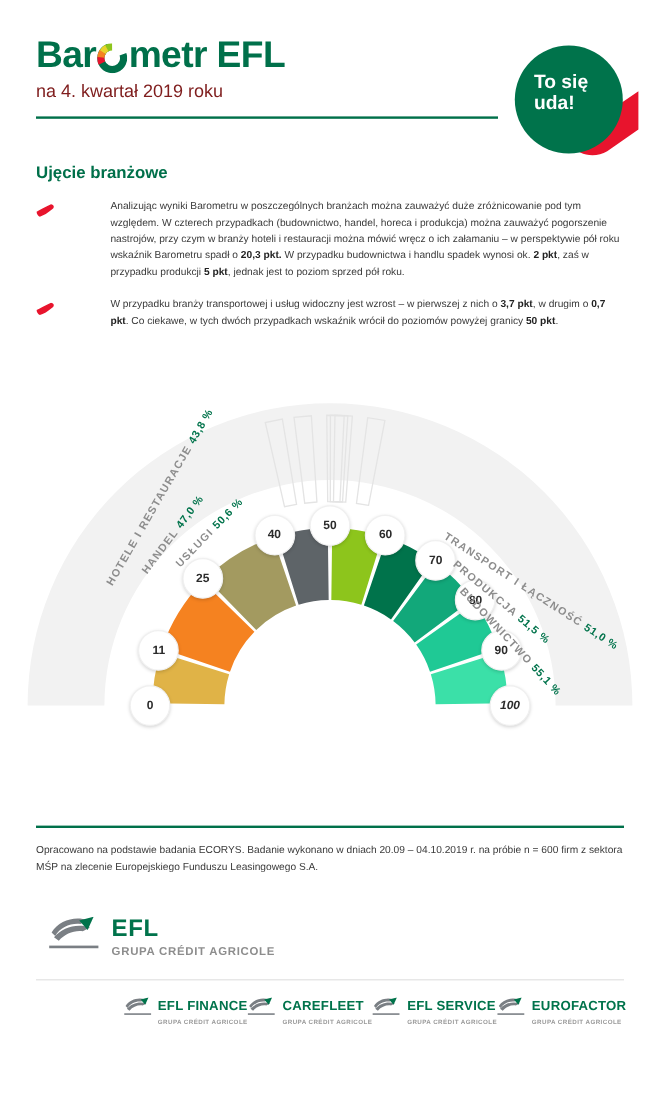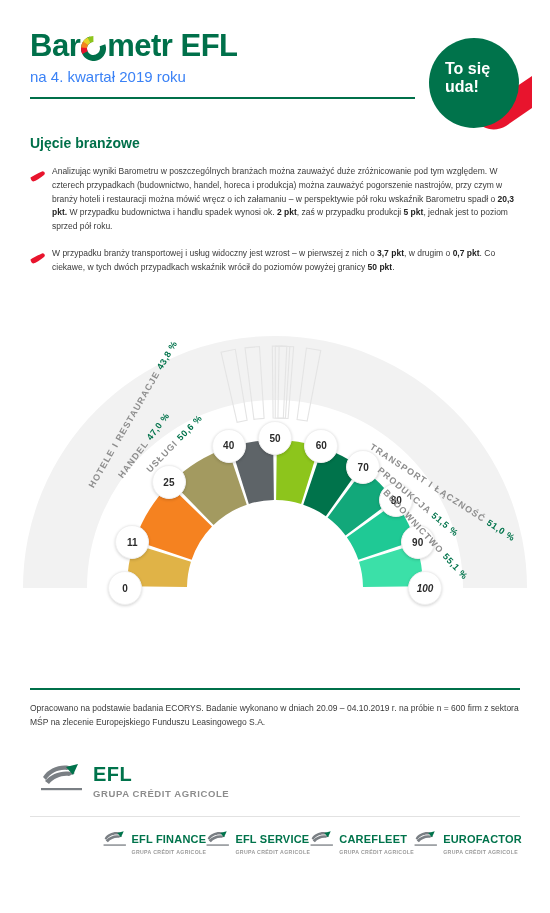--- a/index.html
+++ b/index.html
@@ -14,21 +14,21 @@
 
   
   .header { position:relative; padding:30px 30px 16px 30px; }
   .title {
     font-size:31px; font-weight:bold; color:#00704A;
     letter-spacing:-0.5px; line-height:1.0;
     display:flex; align-items:center;
   }
   .title .seg { display:inline-block; }
   .logo-o { display:inline-block; width:25px; height:25px; position:relative; top:2px; margin:0 1px; }
-  .subtitle { font-size:15px; color:#3b82f6; margin-top:7px; font-weight:normal; }
+  .subtitle { font-size:15px; color:#7f1d1d; margin-top:7px; font-weight:normal; }
   .rule { height:2px; background:#00704A; margin-top:12px; width:385px; }
 
   .badge {
     position:absolute; right:18px; top:38px;
     width:103px; height:103px;
   }
   .badge-circle {
     position:absolute; left:0; top:0; width:90px; height:90px;
     border-radius:50%; background:#00734B;
   }
@@ -40,21 +40,21 @@
   .badge-swoosh { position:absolute; right:-2px; top:36px; }
 
   
   .section-heading {
     font-size:14px; font-weight:bold; color:#00704A;
     margin:20px 0 0 30px;
   }
 
   
   .bullets { margin:14px 30px 0 30px; }
-  .bullet { display:flex; margin-bottom:13px; }
+  .bullet { display:flex; margin-bottom:13px;gap:40px; }
   .bullet-mark { width:22px; flex:0 0 22px; padding-top:3px; }
   .bullet-text {
     font-size:8.5px; line-height:1.62; color:#3a3a3a;
     text-align:left;
   }
   .bullet-text b { font-weight:bold; color:#222; }
 
   
   .gauge-wrap {
     position:relative; width:550px; height:400px; margin-top:14px;
@@ -229,33 +229,33 @@
         </svg></span>
       <span><span class="brand-name">EFL FINANCE</span><div class="brand-sub">GRUPA CRÉDIT AGRICOLE</div></span>
     </div>
     <div class="brand">
       <span class="ca-mini"><svg width="24" height="17" viewBox="0 0 44 30">
           <path d="M6 16 C10 9 19 5 27 6 L33 3 C23 -1 9 3 3 13 Z" fill="#7a7f84"></path>
           <path d="M9 20 C14 14 22 11 29 12 L35 9 C24 5 12 9 5 17 Z" fill="#7a7f84"></path>
           <path d="M26 3 L38 0 L33 11 Z" fill="#00734B"></path>
           <rect x="1" y="24" width="41" height="2.4" fill="#7a7f84"></rect>
         </svg></span>
+      <span><span class="brand-name">CAREFLEET</span><div class="brand-sub">GRUPA CRÉDIT AGRICOLE</div></span>
+    </div>
+    <div class="brand">
+      <span class="ca-mini"><svg width="24" height="17" viewBox="0 0 44 30">
+          <path d="M6 16 C10 9 19 5 27 6 L33 3 C23 -1 9 3 3 13 Z" fill="#7a7f84"></path>
+          <path d="M9 20 C14 14 22 11 29 12 L35 9 C24 5 12 9 5 17 Z" fill="#7a7f84"></path>
+          <path d="M26 3 L38 0 L33 11 Z" fill="#00734B"></path>
+          <rect x="1" y="24" width="41" height="2.4" fill="#7a7f84"></rect>
+        </svg></span>
       <span><span class="brand-name">EFL SERVICE</span><div class="brand-sub">GRUPA CRÉDIT AGRICOLE</div></span>
     </div>
     <div class="brand">
       <span class="ca-mini"><svg width="24" height="17" viewBox="0 0 44 30">
           <path d="M6 16 C10 9 19 5 27 6 L33 3 C23 -1 9 3 3 13 Z" fill="#7a7f84"></path>
           <path d="M9 20 C14 14 22 11 29 12 L35 9 C24 5 12 9 5 17 Z" fill="#7a7f84"></path>
           <path d="M26 3 L38 0 L33 11 Z" fill="#00734B"></path>
           <rect x="1" y="24" width="41" height="2.4" fill="#7a7f84"></rect>
         </svg></span>
-      <span><span class="brand-name">CAREFLEET</span><div class="brand-sub">GRUPA CRÉDIT AGRICOLE</div></span>
-    </div>
-    <div class="brand">
-      <span class="ca-mini"><svg width="24" height="17" viewBox="0 0 44 30">
-          <path d="M6 16 C10 9 19 5 27 6 L33 3 C23 -1 9 3 3 13 Z" fill="#7a7f84"></path>
-          <path d="M9 20 C14 14 22 11 29 12 L35 9 C24 5 12 9 5 17 Z" fill="#7a7f84"></path>
-          <path d="M26 3 L38 0 L33 11 Z" fill="#00734B"></path>
-          <rect x="1" y="24" width="41" height="2.4" fill="#7a7f84"></rect>
-        </svg></span>
       <span><span class="brand-name">EUROFACTOR</span><div class="brand-sub">GRUPA CRÉDIT AGRICOLE</div></span>
     </div>
   </div>
 
 </body></html>

